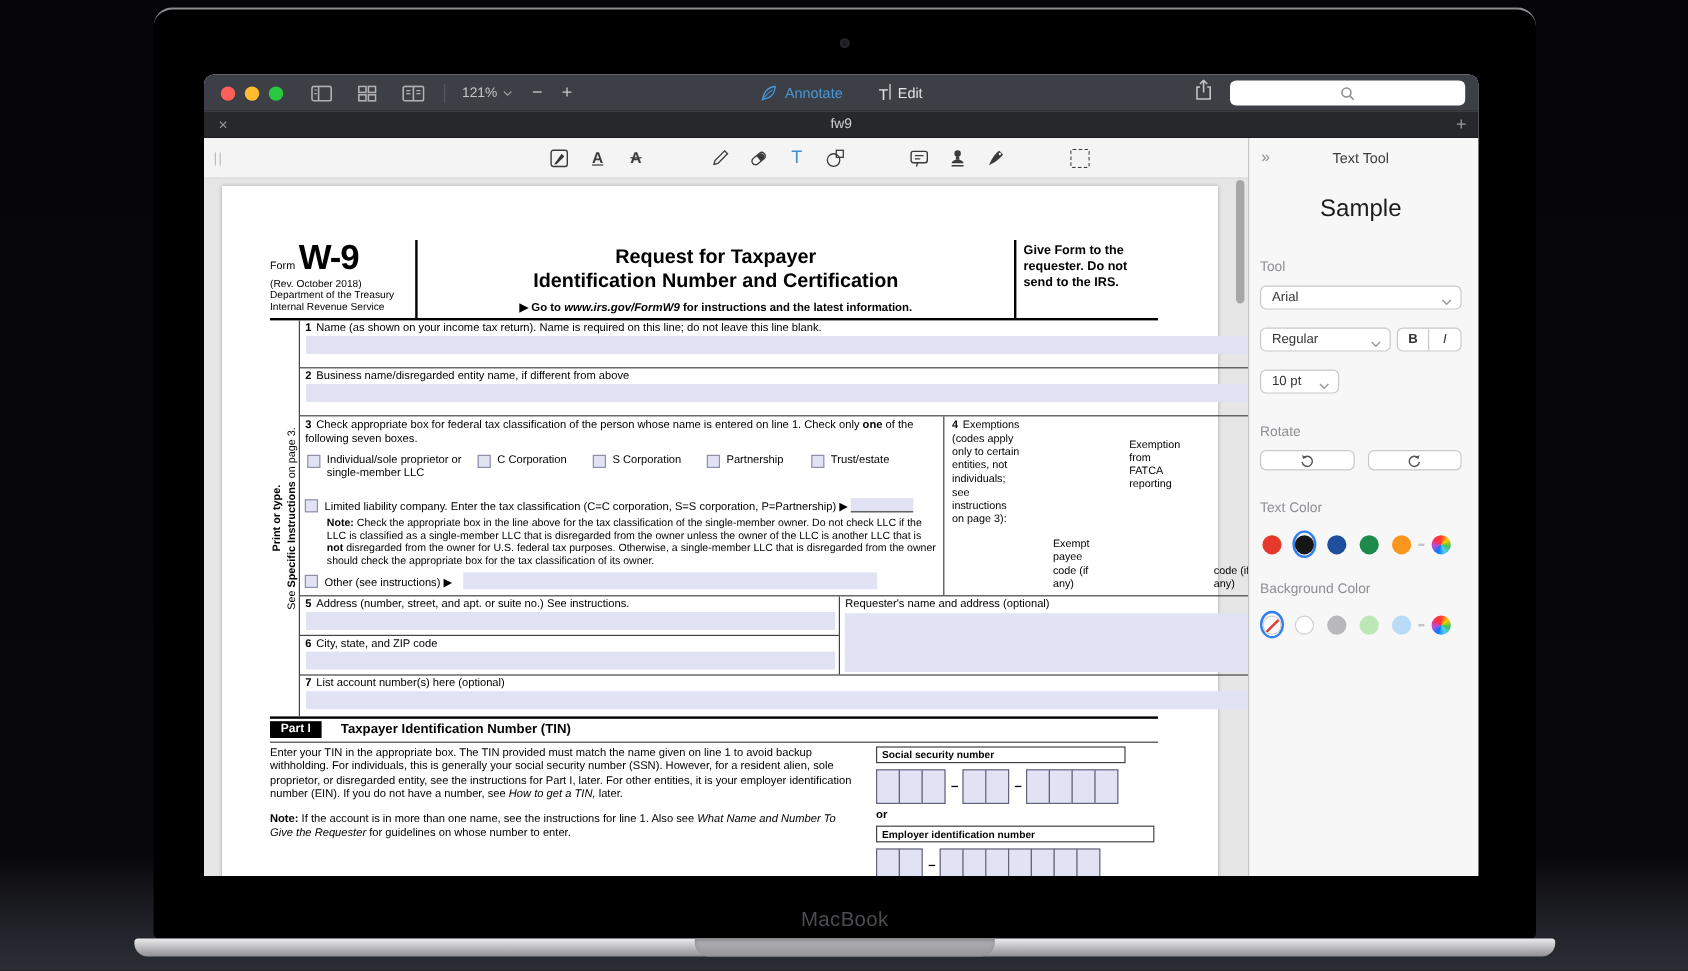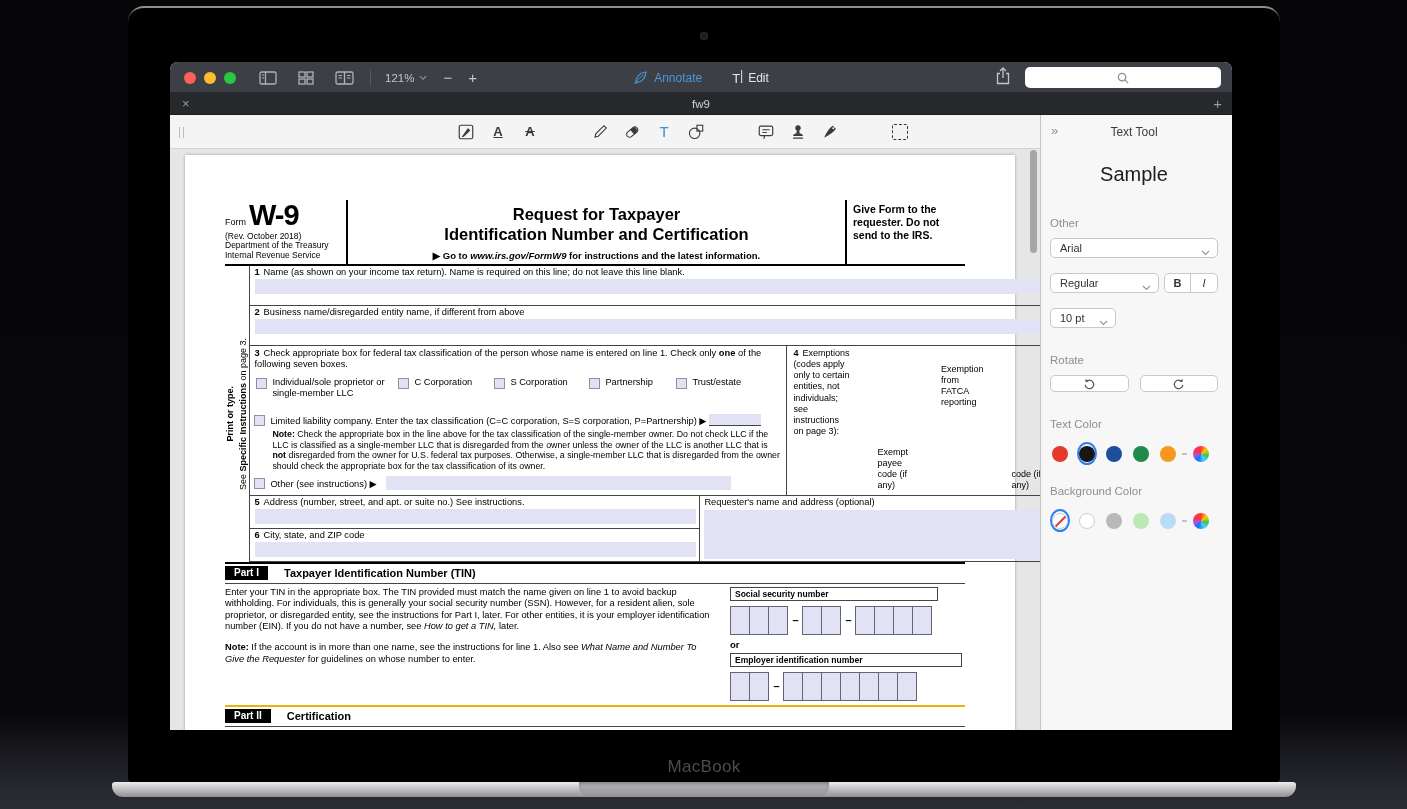--- a/index.html
+++ b/index.html
@@ -450,20 +450,24 @@
                           <div class="flabel"><span class="fnumb">6</span><span>City, state, and ZIP code</span></div>
                           <div class="ffield"></div>
                         </div>
                       </div>
                       <div class="creq">
                         <div class="flabel">Requester's name and address (optional)</div>
                         <div class="req-fill"></div>
                       </div>
                     </div>
 
+                    <div class="frow h34">
+                      <div class="flabel"><span class="fnumb">7</span><span>List account number(s) here (optional)</span></div>
+                      <div class="ffield"></div>
+                    </div>
 
                   </div>
                 </div>
 
                 <div class="part-head">
                   <span class="part-badge">Part I</span>
                   <span class="part-title">Taxpayer Identification Number (TIN)</span>
                 </div>
                 <div class="p1body">
                   <div class="p1text">
@@ -511,21 +515,21 @@
             </div>
             <div class="scroll-thumb"></div>
           </div>
         </div>
 
         <div class="sidebar">
           <span class="sb-collapse">»</span>
           <div class="sb-title">Text Tool</div>
           <div class="sb-sample">Sample</div>
 
-          <div class="sb-label">Other</div>
+          <div class="sb-label">Tool</div>
           <div class="sb-select">
             <span>Arial</span>
             <span class="chev"><svg width="9" height="6" viewBox="0 0 9 6">
                   <path d="M1 1l3.5 3.5L8 1" stroke="#999" fill="none" stroke-width="1.2"></path>
                 </svg></span>
           </div>
 
           <div class="stylerow">
             <div class="sb-select style-sel">
               <span>Regular</span>

